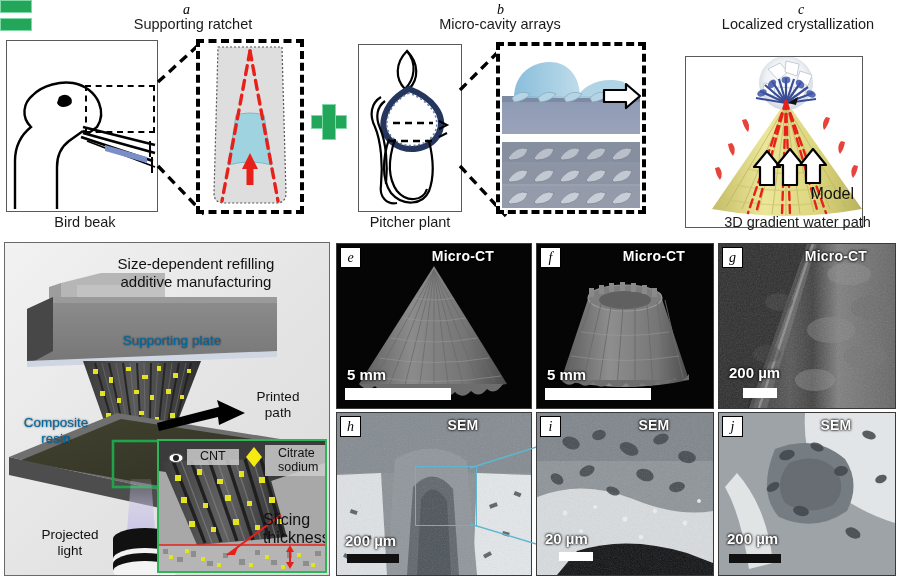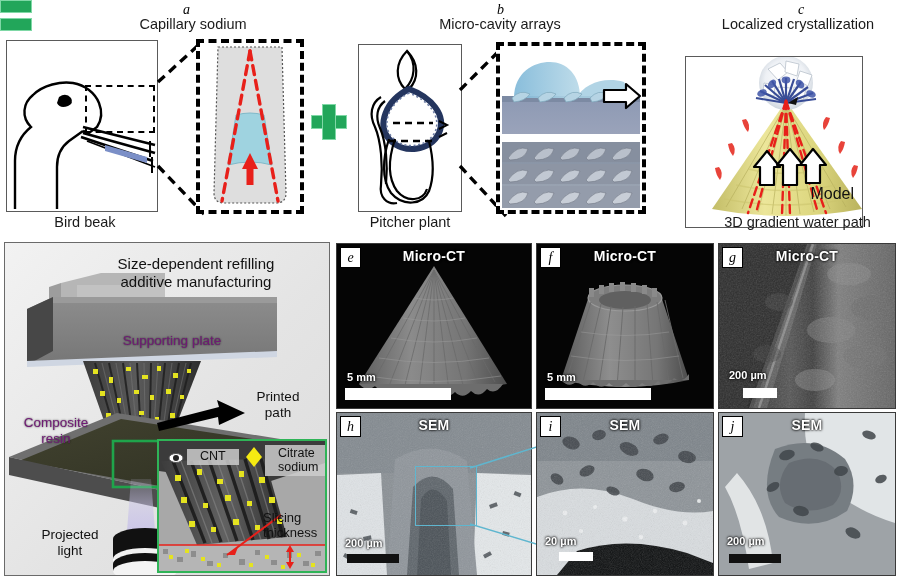--- a/index.html
+++ b/index.html
@@ -26,47 +26,47 @@
   
   .plus{position:absolute;}
   .plus i{position:absolute;background:#22a65a;border:1.5px solid #7fd8a6;display:block;}
   .equals i{position:absolute;background:#22a65a;border:1.5px solid #7fd8a6;display:block;}
 
   
   .imgpanel{position:absolute;box-sizing:border-box;border:1.4px solid #3a3a3a;overflow:hidden;}
   .imgtitle{
     position:absolute;top:4px;left:0;width:100%;text-align:center;
     color:#fff;font-weight:bold;font-size:14px;letter-spacing:.2px;
-    text-shadow:0 0 3px #000, 0 0 2px #000;z-index:25;
+    text-shadow:0 0 3px #000, 0 0 2px #000;z-index:25;padding-left:29px;
   }
   .scale-label{
-    position:absolute;color:#fff;font-weight:bold;font-size:11px;z-index:25;
+    position:absolute;color:#fff;font-weight:bold;font-size:15px;z-index:25;
     text-shadow:0 0 3px #000,0 0 2px #000;white-space:nowrap;
   }
   .scale-bar{position:absolute;background:#fff;z-index:25;}
   .scale-bar.dark{background:#111;}
 
   
   .d-label{
-    position:absolute;color:#701a75;font-size:13.5px;line-height:1.15;text-align:center;
+    position:absolute;color:#0369a1;font-size:13.5px;line-height:1.15;text-align:center;
     text-shadow:0 0 2px rgba(0,0,0,.7);
   }
   .d-label.dark{color:#111;text-shadow:none;}
   .inset-tag{
     position:absolute;background:rgba(205,205,205,.85);color:#111;
     font-size:12.5px;padding:1px 13px;line-height:1.1;white-space:nowrap;
   }
 </style>
 </head>
 <body>
 
 <div id="fig">
 
   <div class="panel-letter" style="left:183px;top:2px;">a</div>
-  <div class="cap" style="left:103px;top:16px;width:180px;">Capillary sodium</div>
+  <div class="cap" style="left:103px;top:16px;width:180px;">Supporting ratchet</div>
 
   <div class="solidbox" style="left:6px;top:40px;width:152px;height:172px;">
     <svg width="150" height="170" viewBox="0 0 150 170">
       <path d="M8 168 L8 120 C8 104 14 94 24 86 C14 76 16 62 26 54 C36 44 54 40 66 42 C78 44 88 52 92 62
                C96 72 94 80 90 86 L82 92 L76 90" fill="none" stroke="#000" stroke-width="2.4"></path>
       <path d="M76 90 L62 100 C54 106 50 116 50 126 L50 168" fill="none" stroke="#000" stroke-width="2.4"></path>
 
       <path d="M52 56 q7 -5 12 1 q3 5 -3 8 q-8 3 -11 -3 z" fill="#000"></path>
 
       <path d="M76 86 L148 104" fill="none" stroke="#000" stroke-width="2.6"></path>
@@ -547,21 +547,21 @@
       </span>
       <span class="abs" style="left:86px;top:5px;width:18px;height:22px;">
         <svg width="18" height="22" viewBox="0 0 18 22">
             <path d="M9 1 L17 11 L9 21 L1 11 Z" fill="#f5ea12"></path>
           </svg>
       </span>
       <span class="inset-tag" style="left:106px;top:4px;line-height:1.15;">
         <span>Citrate</span><br>
         <span>sodium</span>
       </span>
-      <span class="abs" style="left:104px;top:70px;color:#111;font-size:13px;line-height:1.15;">
+      <span class="abs" style="left:104px;top:70px;color:#111;font-size:16px;line-height:1.15;">
         <span>Slicing</span><br>
         <span>thickness</span>
       </span>
     </div>
   </div>
 
   <div class="imgpanel" style="left:336px;top:243px;width:196px;height:166px;background:#000;">
     <svg width="194" height="164" viewBox="0 0 194 164" style="position:absolute;left:0;top:0;">
       <defs>
         <linearGradient id="gCT1" x1="0" y1="0" x2="1" y2="0">

